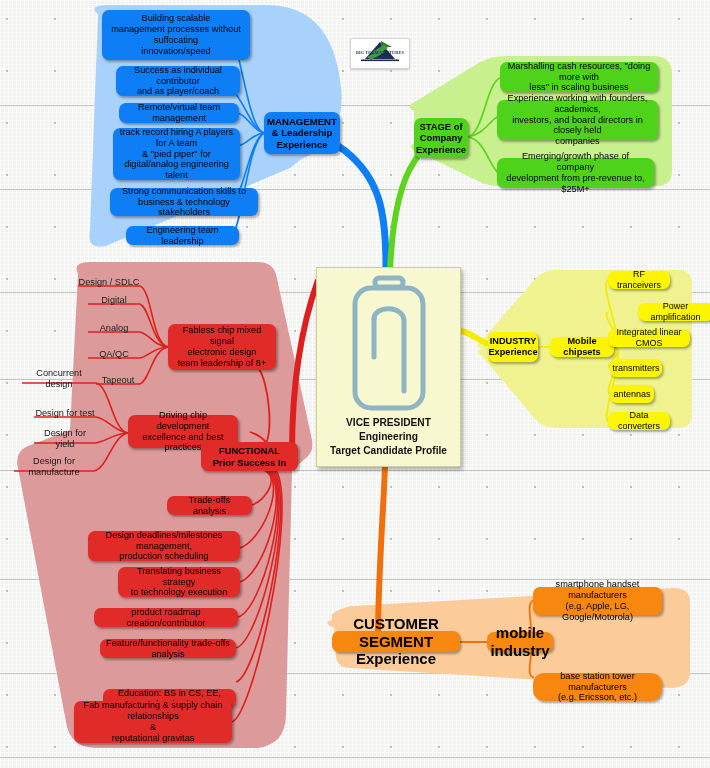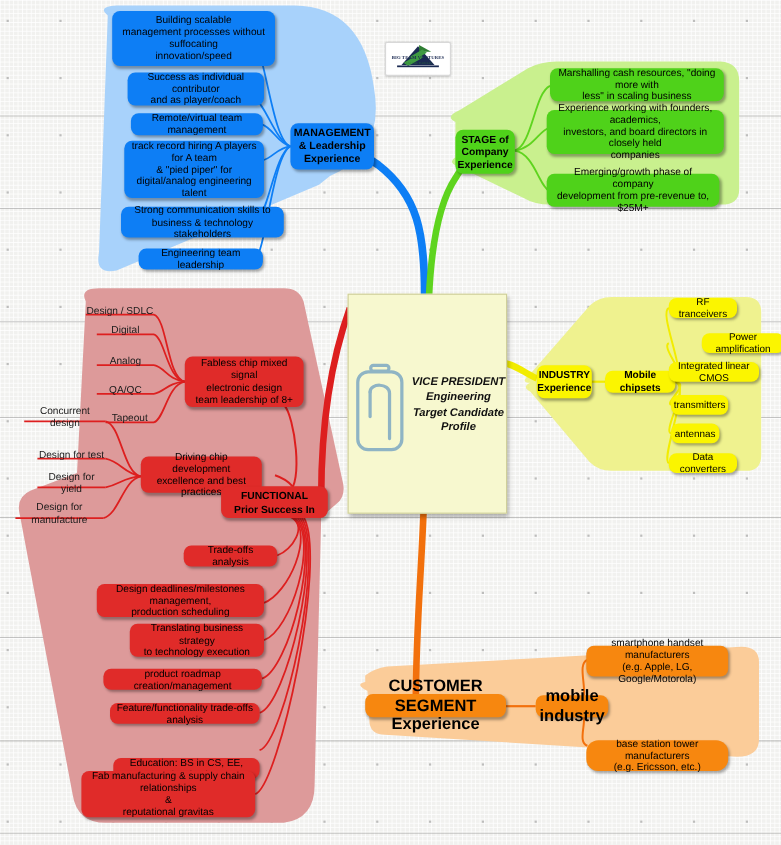--- a/index.html
+++ b/index.html
@@ -52,21 +52,21 @@
     font-size:9.2px;color:#1a1a1a;text-align:center;
     display:flex;align-items:center;justify-content:center;
     background:transparent;box-shadow:none;
     line-height:1.15;
   }
   
   #center-node{
     position:absolute;left:316px;top:267px;width:143px;height:198px;
     background:#f7f8cf;border:1px solid #cfcf9a;
     box-shadow:2px 3px 4px rgba(0,0,0,.3);
-    display:flex;flex-direction:row;align-items:center;font-style:italic;
+    display:flex;flex-direction:column;align-items:center;
   }
   #center-logo{margin-top:7px;}
   #center-caption{
     font-size:10.2px;font-weight:bold;color:#111;text-align:center;
     line-height:1.35;margin-top:3px;white-space:pre-line;
   }
   
   #corp-logo{
     position:absolute;left:350px;top:38px;width:58px;height:29px;
     background:#fff;border:1px solid #d8d8d8;border-radius:2px;
@@ -512,20 +512,20 @@
   <div class="n-plain" style="left: 22px; top: 372px; width: 74px; height: 14px; border-bottom: 0px;">Concurrent design</div>
   <div class="n-plain" style="left: 34px; top: 406px; width: 62px; height: 14px; border-bottom: 0px;">Design for test</div>
   <div class="n-plain" style="left: 34px; top: 432px; width: 62px; height: 14px; border-bottom: 0px;">Design for yield</div>
   <div class="n-plain" style="left: 14px; top: 460px; width: 80px; height: 14px; border-bottom: 0px;">Design for manufacture</div>
 
   <div class="node n-red" style="left:167px;top:496px;width:85px;height:19px;">Trade-offs analysis</div>
   <div class="node n-red" style="left:88px;top:531px;width:152px;height:30px;">Design deadlines/milestones management,
 production scheduling</div>
   <div class="node n-red" style="left:118px;top:567px;width:122px;height:30px;">Translating business strategy
 to technology execution</div>
-  <div class="node n-red" style="left:94px;top:608px;width:144px;height:19px;">product roadmap creation/management</div>
+  <div class="node n-red" style="left:94px;top:608px;width:144px;height:19px;">product roadmap creation/contributor</div>
   <div class="node n-red" style="left:100px;top:639px;width:136px;height:19px;">Feature/functionality trade-offs analysis</div>
   <div class="node n-red" style="left:103px;top:689px;width:133px;height:19px;">Education: BS in CS, EE, Math, Physics</div>
   <div class="node n-red" style="left:74px;top:701px;width:158px;height:42px;">Fab manufacturing &amp; supply chain relationships
 &amp;
 reputational gravitas</div>
 
 </div>
 
 </body></html>

